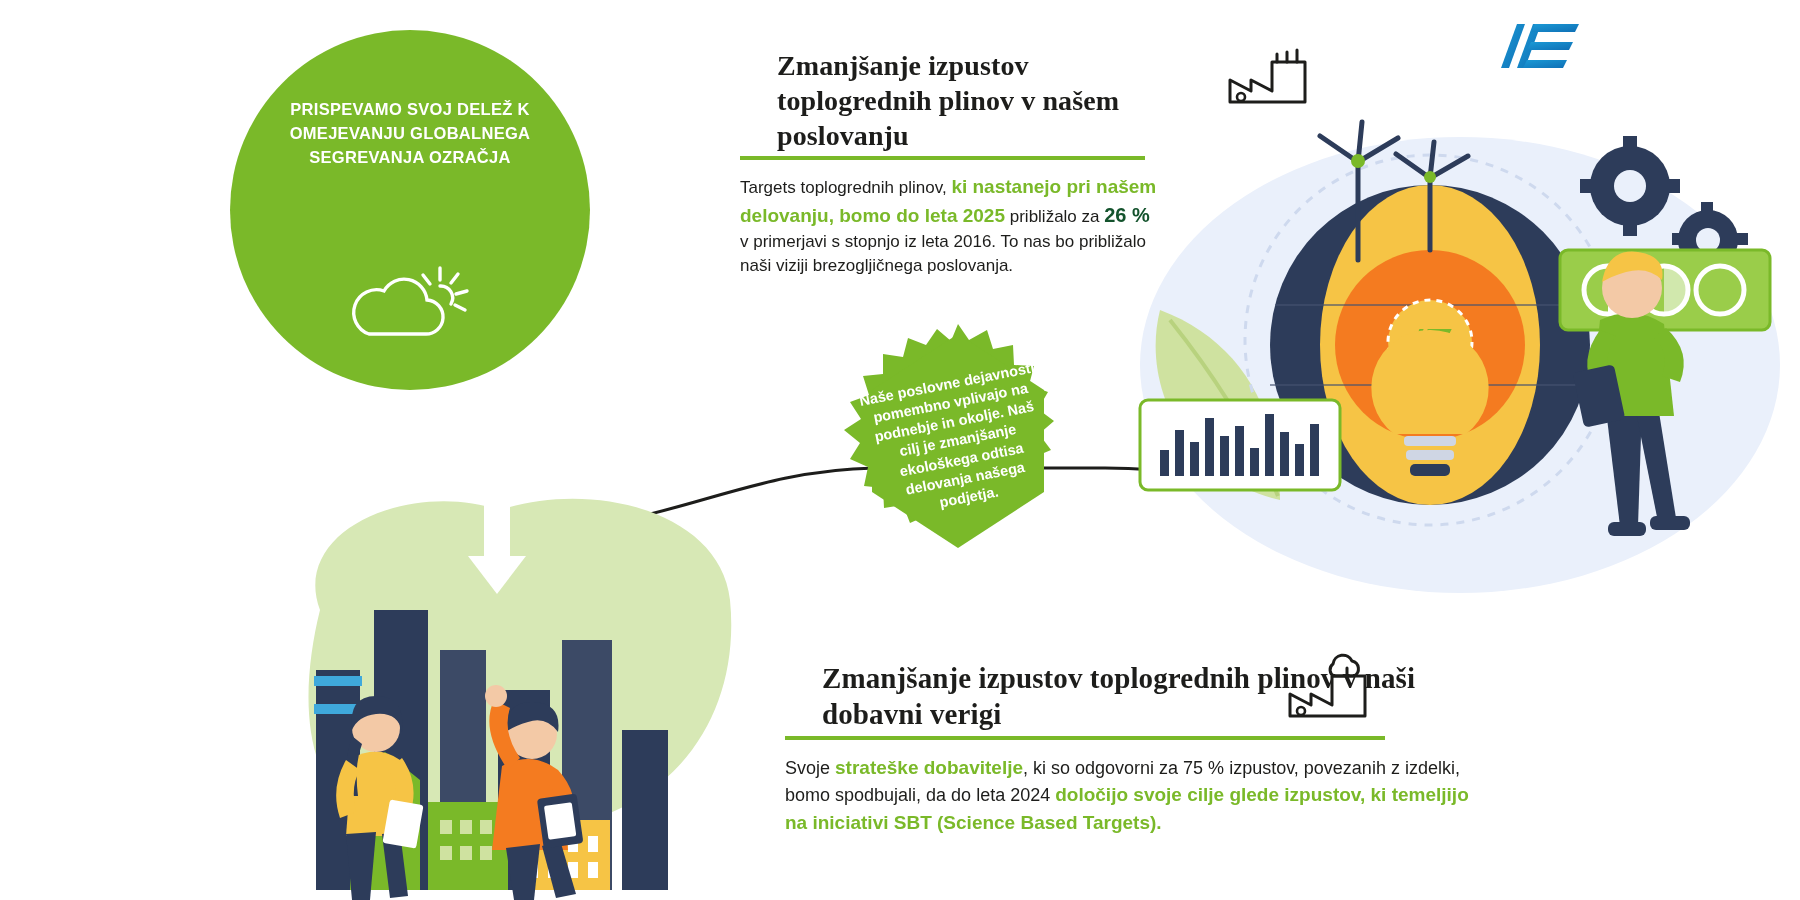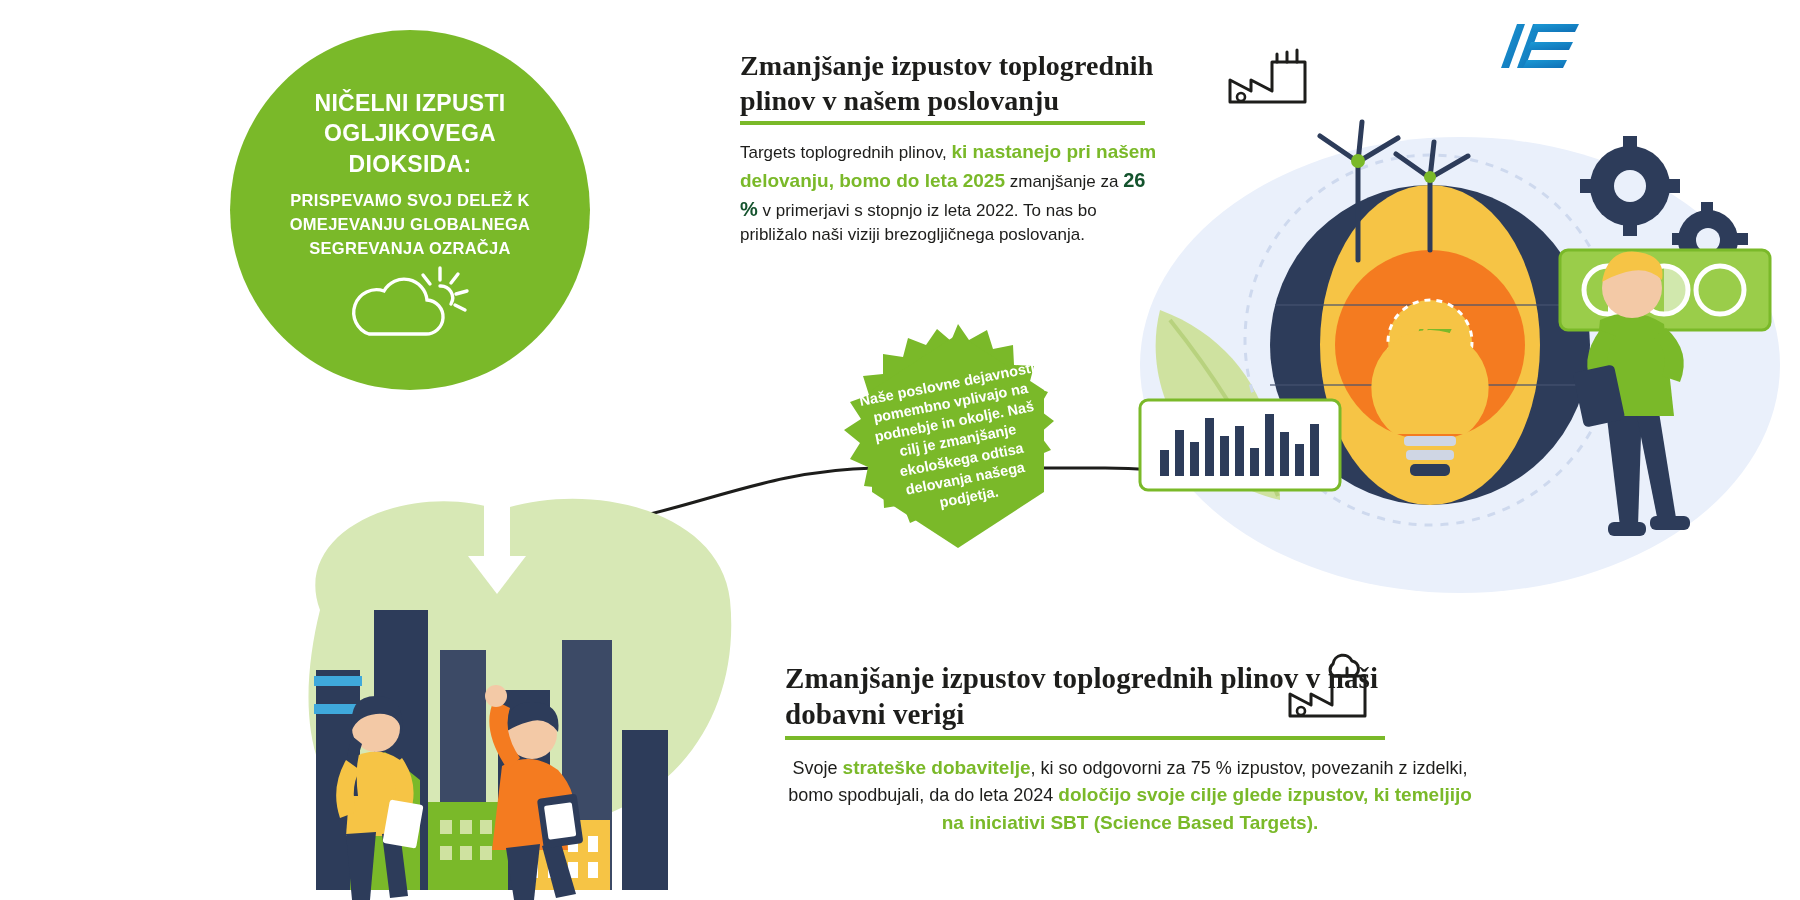--- a/index.html
+++ b/index.html
@@ -65,20 +65,21 @@
   .section {
     position: absolute;
   }
   .sec-head {
     font-family: "Liberation Serif", serif;
     font-size: 28px;
     font-weight: bold;
     line-height: 1.25;
     color: #1d1d1b;
     letter-spacing: .1px;
+    margin-left: 37px;
   }
   .sec-rule {
     height: 4px;
     background: #7ab929;
     margin-top: 3px;
   }
   .sec-body {
     font-size: 17px;
     line-height: 1.42;
     color: #1d1d1b;
@@ -87,21 +88,21 @@
   .g { color: #7ab929; font-weight: bold; font-size: 19px; }
   .gn { color: #14532d; font-weight: bold; font-size: 20px; }
 
   
   #section-ops { left: 740px; top: 48px; width: 420px; }
   #section-ops .sec-rule { width: 405px; }
   
   #section-supply { left: 785px; top: 660px; width: 690px; }
   #section-supply .sec-head { font-size: 29px; }
   #section-supply .sec-rule { width: 600px; }
-  #section-supply .sec-body { font-size: 18px; line-height: 1.45; text-align: center; }
+  #section-supply .sec-body { font-size: 18px; line-height: 1.45; }
 
   
   .factory-icon { position: absolute; }
   #factory-icon-ops { left: 1225px; top: 40px; width: 85px; height: 70px; }
   #factory-icon-supply { left: 1285px; top: 650px; width: 85px; height: 72px; }
 
   
   #badge {
     position: absolute;
     left: 838px;
@@ -180,21 +181,20 @@
         <polygon points="6,50 22,6 30,6 14,50"></polygon>
         <polygon points="22,50 38,6 46,6 30,50"></polygon>
         <polygon points="40,6 84,6 80,14 36,14"></polygon>
         <polygon points="36,24 78,24 74,32 32,32"></polygon>
         <polygon points="32,42 72,42 68,50 28,50"></polygon>
       </g>
     </svg>
   </div>
 
   <div class="hero-circle">
-    <div class="hero-title">NIČELNI IZPUSTI OGLJIKOVEGA DIOKSIDA:</div>
     <div class="hero-sub">PRISPEVAMO SVOJ DELEŽ K OMEJEVANJU GLOBALNEGA SEGREVANJA OZRAČJA</div>
     <div class="hero-icon">
       <svg viewBox="0 0 130 90" width="130" height="90">
         <g stroke="#ffffff" stroke-width="3.4" fill="none" stroke-linecap="round">
 
           <line x1="95" y1="8" x2="95" y2="20"></line>
           <line x1="113" y1="14" x2="106" y2="23"></line>
           <line x1="122" y1="31" x2="111" y2="34"></line>
           <line x1="120" y1="50" x2="110" y2="45"></line>
           <line x1="78" y1="15" x2="85" y2="24"></line>
@@ -209,21 +209,21 @@
   <div id="connector">
     <svg viewBox="0 0 930 80" width="930" height="80">
       <path d="M0 78 C 120 78, 200 20, 330 18 L 560 18 C 700 18, 780 60, 930 62" fill="none" stroke="#1d1d1b" stroke-width="3"></path>
     </svg>
   </div>
 
   <div class="section" id="section-ops">
     <div class="sec-head">Zmanjšanje izpustov toplogrednih plinov v našem poslovanju</div>
     <div class="sec-rule"></div>
     <div class="sec-body">
-      <span>Targets toplogrednih plinov, </span><span class="g">ki nastanejo pri našem delovanju, bomo do leta 2025</span><span> zmanjšanje za </span><span class="gn">26 %</span><span> v primerjavi s stopnjo iz leta 2022. To nas bo približalo naši viziji brezogljičnega poslovanja.</span>
+      <span>Targets toplogrednih plinov, </span><span class="g">ki nastanejo pri našem delovanju, bomo do leta 2025</span><span> približalo za </span><span class="gn">26 %</span><span> v primerjavi s stopnjo iz leta 2016. To nas bo približalo naši viziji brezogljičnega poslovanja.</span>
     </div>
   </div>
 
   <div class="factory-icon" id="factory-icon-ops">
     <svg viewBox="0 0 85 70" width="85" height="70">
       <g stroke="#1d1d1b" stroke-width="3" fill="none" stroke-linecap="round" stroke-linejoin="round">
         <path d="M5 62 L5 40 L26 51 L26 40 L47 51 L47 22 L80 22 L80 62 Z"></path>
         <line x1="62" y1="22" x2="62" y2="12"></line>
         <line x1="72" y1="22" x2="72" y2="10"></line>
         <line x1="52" y1="22" x2="52" y2="14"></line>

